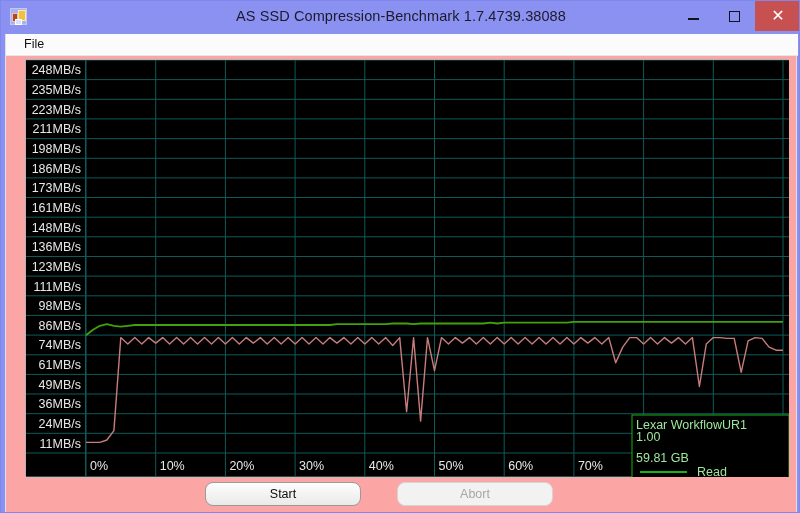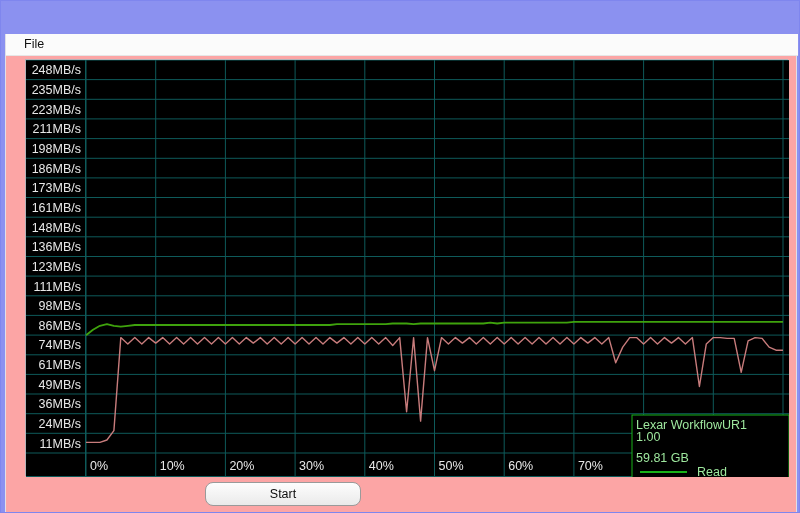--- a/index.html
+++ b/index.html
@@ -136,20 +136,39 @@
     background: #f2f2f2;
     border: 1px solid #d6d6d6;
     color: #a6a6a6;
   }
 </style>
 </head>
 <body>
 
 <div id="window">
 
+  <div id="titlebar">
+    <div id="app-icon">
+      <span class="sq-a"></span>
+      <span class="sq-b"></span>
+      <span class="sq-c"></span>
+    </div>
+    <div id="title-text">AS SSD Compression-Benchmark 1.7.4739.38088</div>
+    <div id="winbuttons">
+      <div class="winbtn" id="btn-min">
+        <span class="min-glyph"></span>
+      </div>
+      <div class="winbtn" id="btn-max">
+        <span class="max-glyph"></span>
+      </div>
+      <div class="winbtn" id="btn-close">
+        <span class="close-glyph">✕</span>
+      </div>
+    </div>
+  </div>
 
   <div id="client">
 
     <div id="menubar">
       <div class="menu-item">File</div>
     </div>
 
     <div id="chart-wrap">
       <svg id="chart-svg" viewBox="0 0 763 417" preserveAspectRatio="none">
         <rect x="0" y="0" width="763" height="417" fill="#000000"></rect>
@@ -239,16 +258,17 @@
             <line x1="614" y1="412" x2="661" y2="412" stroke="#19b219" stroke-width="2"></line>
             <text x="671" y="416" fill="#9ee89e" font-size="12.5" font-family="&quot;Liberation Sans&quot;, sans-serif">Read</text>
             <line x1="614" y1="422" x2="661" y2="422" stroke="#c87c7c" stroke-width="1.6"></line>
             <text x="671" y="426" fill="#9ee89e" font-size="12.5" font-family="&quot;Liberation Sans&quot;, sans-serif">Write</text>
           </g>
       </svg>
     </div>
 
     <div id="buttons-row">
       <button class="ctl-btn" id="btn-start">Start</button>
+      <button class="ctl-btn" id="btn-abort" disabled="">Abort</button>
     </div>
 
   </div>
 </div>
 
 </body></html>

